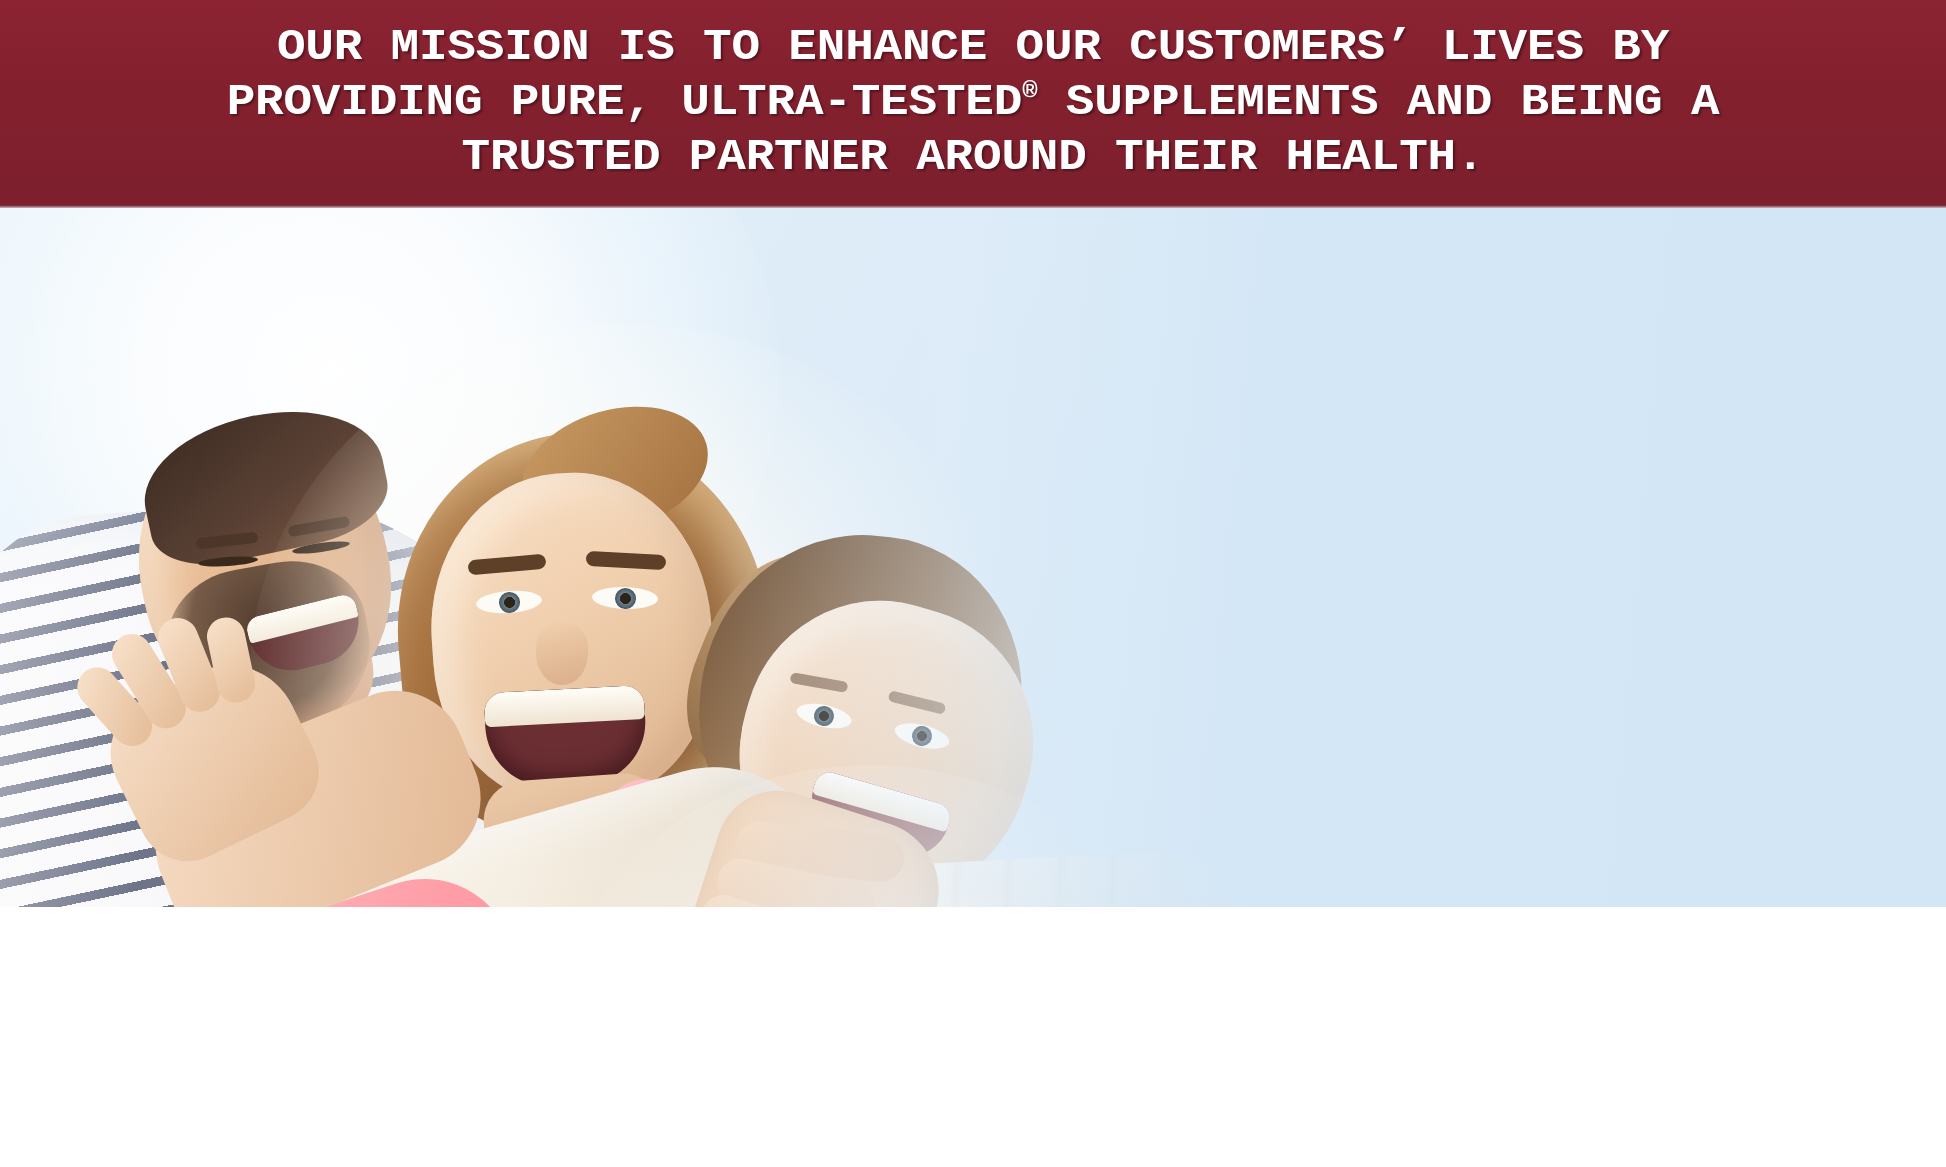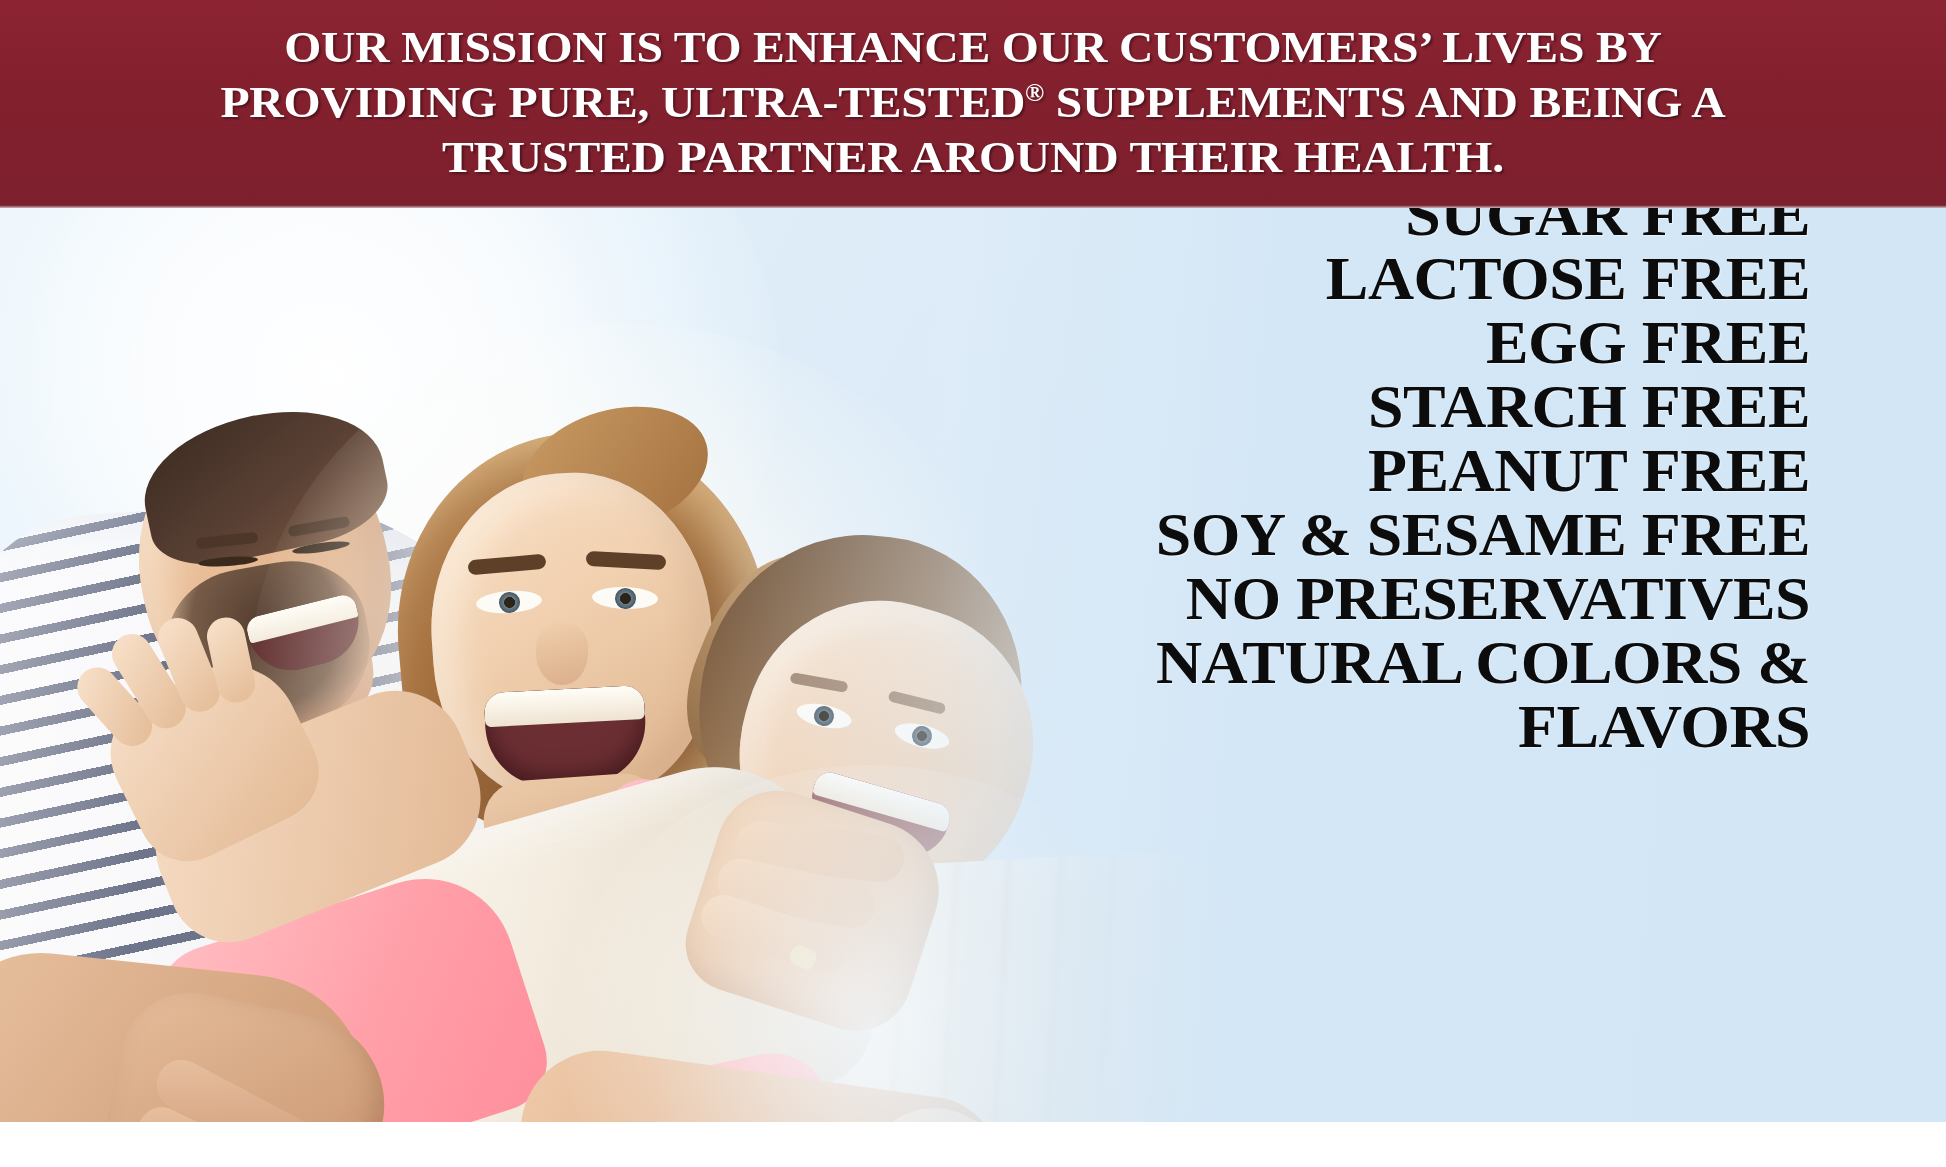--- a/index.html
+++ b/index.html
@@ -3,23 +3,23 @@
 <meta charset="utf-8">
 <style>
   html, body {
     margin: 0;
     padding: 0;
     background: #ffffff;
   }
   #banner {
     position: relative;
     width: 1946px;
-    height: 1122px;
-    overflow: hidden;
-    font-family: Liberation Serif, serif;
+    height: 907px;
+    overflow: hidden;
+    font-family: Liberation Mono, monospace;
   }
 
   
   #mission-band {
     position: absolute;
     left: 0;
     top: 0;
     width: 1946px;
     height: 205px;
     background: linear-gradient(180deg, #8b2332 0%, #83202e 45%, #7d1f2d 100%);
@@ -671,27 +671,15 @@
     <div id="child-arm-right"></div>
 
     <div id="lens-flare"></div>
     <div class="sun-glow" id="glow-c"></div>
 
     <div id="photo-fade"></div>
   </div>
 
   <div id="products-panel">
     <div id="products-heading">OUR PRODUCTS ARE...</div>
-    <ul id="products-list">
-        <li>GLUTEN FREE</li>
-        <li>SUGAR FREE</li>
-        <li>LACTOSE FREE</li>
-        <li>EGG FREE</li>
-        <li>STARCH FREE</li>
-        <li>PEANUT FREE</li>
-        <li>SOY &amp; SESAME FREE</li>
-        <li>NO PRESERVATIVES</li>
-        <li>NATURAL COLORS &amp;</li>
-        <li>FLAVORS</li>
-      </ul>
   </div>
 
 </div>
 
 </body></html>

